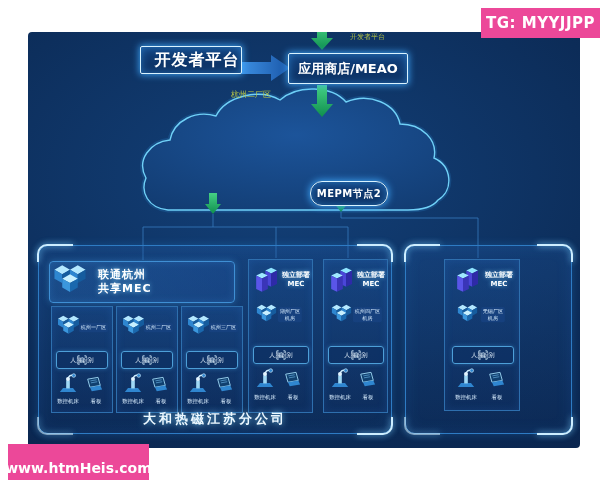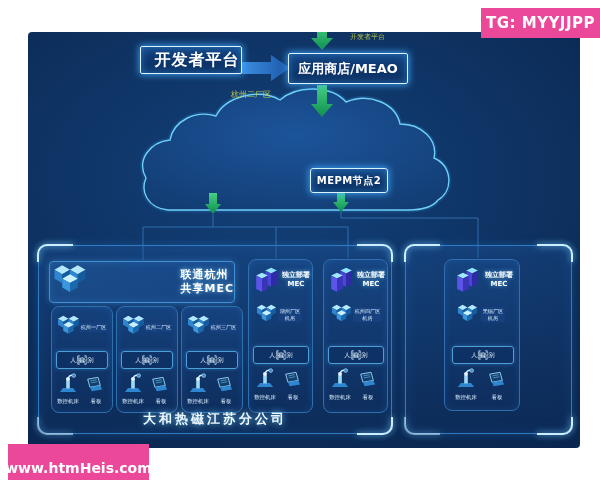--- a/index.html
+++ b/index.html
@@ -11,48 +11,48 @@
   #layer{position:absolute;left:0;top:0;width:552px;height:416px;}
   
   .gbox{position:absolute;display:flex;align-items:center;justify-content:center;
         background:linear-gradient(180deg,#12427e,#0b2e5f);border:1px solid #d9f3ff;border-radius:2px;
         box-shadow:0 0 7px 1px rgba(64,170,255,.85), inset 0 0 9px rgba(64,170,255,.5);
         color:#fff;font-weight:bold;white-space:nowrap;}
   #devbox{left:112px;top:14px;width:88px;height:26px;font-size:16px;letter-spacing:1px;padding-left:12px;}
   #storebox{left:260px;top:21px;width:118px;height:29px;font-size:13px;}
   .mepm{border-radius:3px;font-size:10px;letter-spacing:.5px;}
   #mepm1{left:150px;top:136px;width:76px;height:23px;}
-  #mepm2{left:282px;top:136px;width:76px;height:23px;}
+  #mepm2{left:282px;top:149px;width:76px;height:23px;border-radius:12px;}
   #cloudtitle{position:absolute;left:200px;top:103px;width:124px;text-align:center;font-size:15px;
               font-weight:bold;color:#fff;letter-spacing:2px;text-shadow:0 0 6px rgba(140,220,255,.8);}
   #uploadlbl{position:absolute;left:192px;top:57px;width:62px;text-align:center;font-size:8px;color:#bcc944;}
   #deploylbl{position:absolute;left:322px;top:0;font-size:7px;color:#bcc944;opacity:.95;white-space:nowrap;}
   
   .panel{position:absolute;border:1px solid #2e7bc4;border-radius:10px;
          background:linear-gradient(180deg,rgba(32,86,158,.30),rgba(16,50,100,.25));
          box-shadow:0 0 10px rgba(60,160,255,.22), inset 0 0 16px rgba(60,150,255,.12);}
   #zpanel{left:10px;top:213px;width:352px;height:187px;}
   #jpanel{left:377px;top:213px;width:165px;height:187px;}
   .corner{position:absolute;width:34px;height:16px;pointer-events:none;}
   .corner.tl{left:-2px;top:-2px;border-top:2px solid #cdeeff;border-left:2px solid #cdeeff;border-top-left-radius:10px;filter:drop-shadow(0 0 3px #7fd4ff);}
   .corner.tr{right:-2px;top:-2px;border-top:2px solid #cdeeff;border-right:2px solid #cdeeff;border-top-right-radius:10px;filter:drop-shadow(0 0 3px #7fd4ff);}
   .corner.br{right:-2px;bottom:-2px;border-bottom:2px solid #cdeeff;border-right:2px solid #cdeeff;border-bottom-right-radius:10px;filter:drop-shadow(0 0 3px #7fd4ff);}
   .corner.bl{left:-2px;bottom:-2px;border-bottom:2px solid #cdeeff;border-left:2px solid #cdeeff;border-bottom-left-radius:10px;filter:drop-shadow(0 0 3px #7fd4ff);opacity:.6;}
   .panel-footer{position:absolute;left:0;right:0;bottom:5px;text-align:center;font-size:13px;font-weight:bold;
                 color:#ecf8ff;letter-spacing:3px;text-shadow:0 0 7px rgba(130,215,255,.95);}
   
   .shared-header{position:absolute;left:10px;top:15px;width:184px;height:40px;display:flex;align-items:center;
-                 justify-content:space-between;gap:8px;border:1px solid #3f8fd4;border-radius:4px;
+                 justify-content:flex-start;gap:8px;border:1px solid #3f8fd4;border-radius:4px;
                  background:linear-gradient(90deg,rgba(45,115,195,.30),rgba(28,78,150,.45));
                  box-shadow:0 0 7px rgba(80,180,255,.35), inset 0 0 8px rgba(80,180,255,.18);}
   .shared-header svg{width:40px;height:36px;}
   .shared-text{font-size:11px;font-weight:bold;color:#fff;line-height:1.25;letter-spacing:1px;
                text-shadow:0 0 5px rgba(130,215,255,.9);}
   
-  .card{position:absolute;border:1px solid #2e6fae;border-radius:8px;
+  .card{position:absolute;border:1px solid #2e6fae;border-radius:0;
         background:linear-gradient(180deg,rgba(25,75,140,.45),rgba(14,45,95,.5));
         box-shadow:inset 0 0 8px rgba(60,150,255,.15);}
   .card svg,.card span,.card div{position:absolute;}
   .plant{top:60px;width:60px;height:105px;}
   .mec{top:13px;width:63px;height:152px;}
   .w74{width:74px;height:150px;}
   .tag{background:rgba(24,66,128,.85);color:#d9eeff;padding:1px 2px;border-radius:2px;font-size:6px;white-space:nowrap;}
   .name-tag{left:27px;top:15px;transform:scale(.85);transform-origin:0 50%;}
   .room-tag{left:29px;top:47px;font-size:6px;transform:scale(.85);transform-origin:0 0;text-align:center;line-height:1.3;}
   .room-tag div{position:static;}

